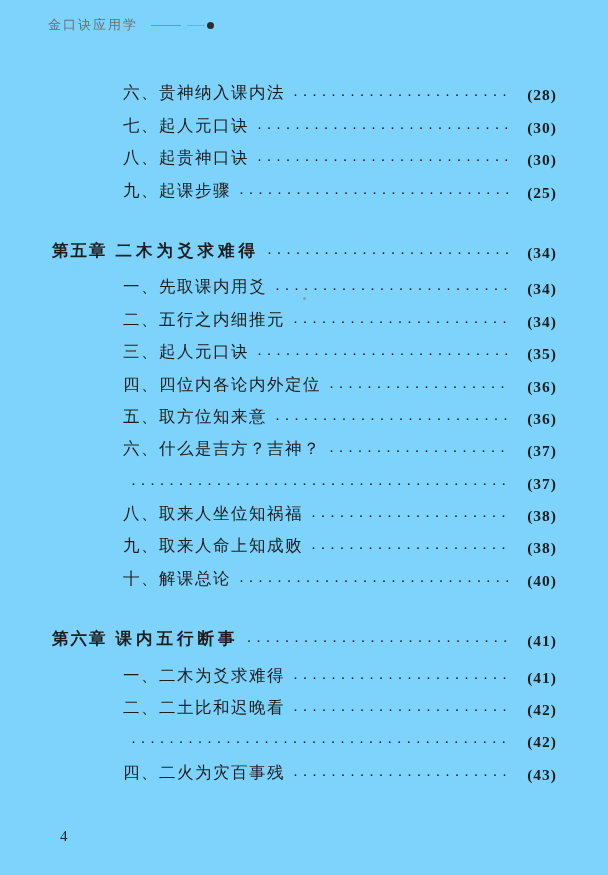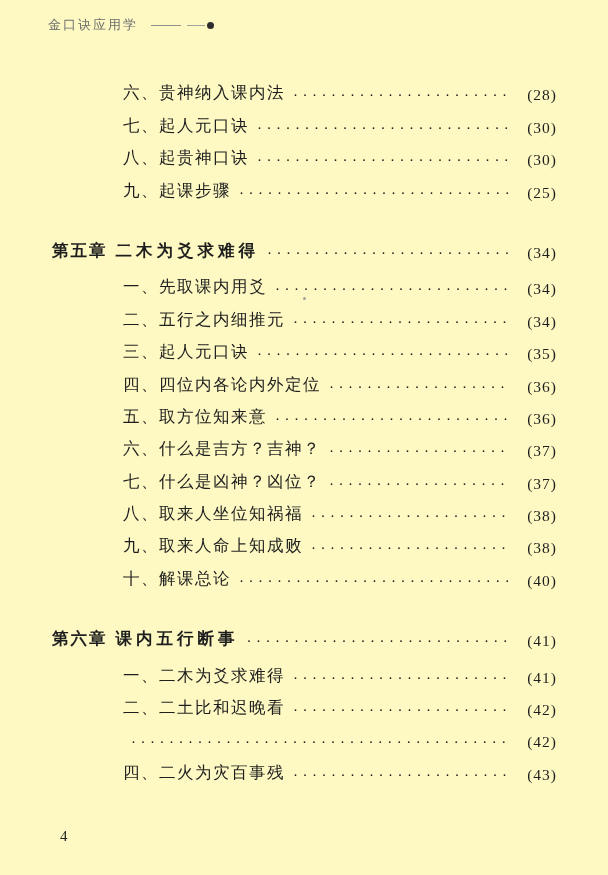--- a/index.html
+++ b/index.html
@@ -1,19 +1,19 @@
 <!DOCTYPE html>
 <html><head>
 <meta charset="utf-8">
 <style>
   html,body{margin:0;padding:0;}
   body{width:608px;height:875px;background:#ffffff;}
   .page{
     position:relative;width:608px;height:875px;overflow:hidden;
-    background:#fef9c3;color:#1e1e1e;
+    background:#7dd3fc;color:#1e1e1e;
     font-family:"Liberation Serif","DejaVu Serif",serif;
   }
   
   .running-header{position:absolute;left:48px;top:16px;display:flex;align-items:center;height:18px;}
   .book-title{font-size:13px;color:#6e6e6e;letter-spacing:2px;white-space:nowrap;}
   .header-rule{display:flex;align-items:center;margin-left:13px;}
   .dash{display:inline-block;height:1px;background:#8f8f8f;}
   .dash1{width:30px;}
   .dash2{width:18px;margin-left:6px;background:#a3a3a3;}
   .header-dot{width:7px;height:7px;border-radius:50%;background:#2d2d2d;margin-left:2px;}
@@ -27,21 +27,21 @@
   .chap-title{letter-spacing:4px;white-space:nowrap;}
   .section-b,.section-c{margin-top:28px;}
   .leader{
     flex:1;overflow:hidden;white-space:nowrap;
     margin:0 4px 0 8px;font-weight:normal;color:#1b1b1b;font-size:15px;
   }
   .leader::after{
     content:"································································································";
     letter-spacing:4.5px;
   }
-  .pageno{min-width:42px;text-align:right;font-size:15.5px;letter-spacing:1px;font-weight:normal;white-space:nowrap;}
+  .pageno{min-width:42px;text-align:right;font-size:15.5px;letter-spacing:1px;font-weight:bold;white-space:nowrap;}
   
   .speck{position:absolute;left:303px;top:297px;width:3px;height:3px;border-radius:50%;background:#8d8d8d;opacity:.8;}
   .folio{position:absolute;left:60px;top:828px;font-size:15px;color:#222;}
 </style>
 </head>
 <body>
 
 <div class="page">
 
   <div class="running-header">
@@ -109,21 +109,20 @@
         <span class="label">五、取方位知来意</span>
         <span class="leader"></span>
         <span class="pageno">(36)</span>
       </div>
       <div class="row item">
         <span class="label">六、什么是吉方？吉神？</span>
         <span class="leader"></span>
         <span class="pageno">(37)</span>
       </div>
       <div class="row item">
-        <span class="label">七、什么是凶神？凶位？</span>
         <span class="leader"></span>
         <span class="pageno">(37)</span>
       </div>
       <div class="row item">
         <span class="label">八、取来人坐位知祸福</span>
         <span class="leader"></span>
         <span class="pageno">(38)</span>
       </div>
       <div class="row item">
         <span class="label">九、取来人命上知成败</span>

